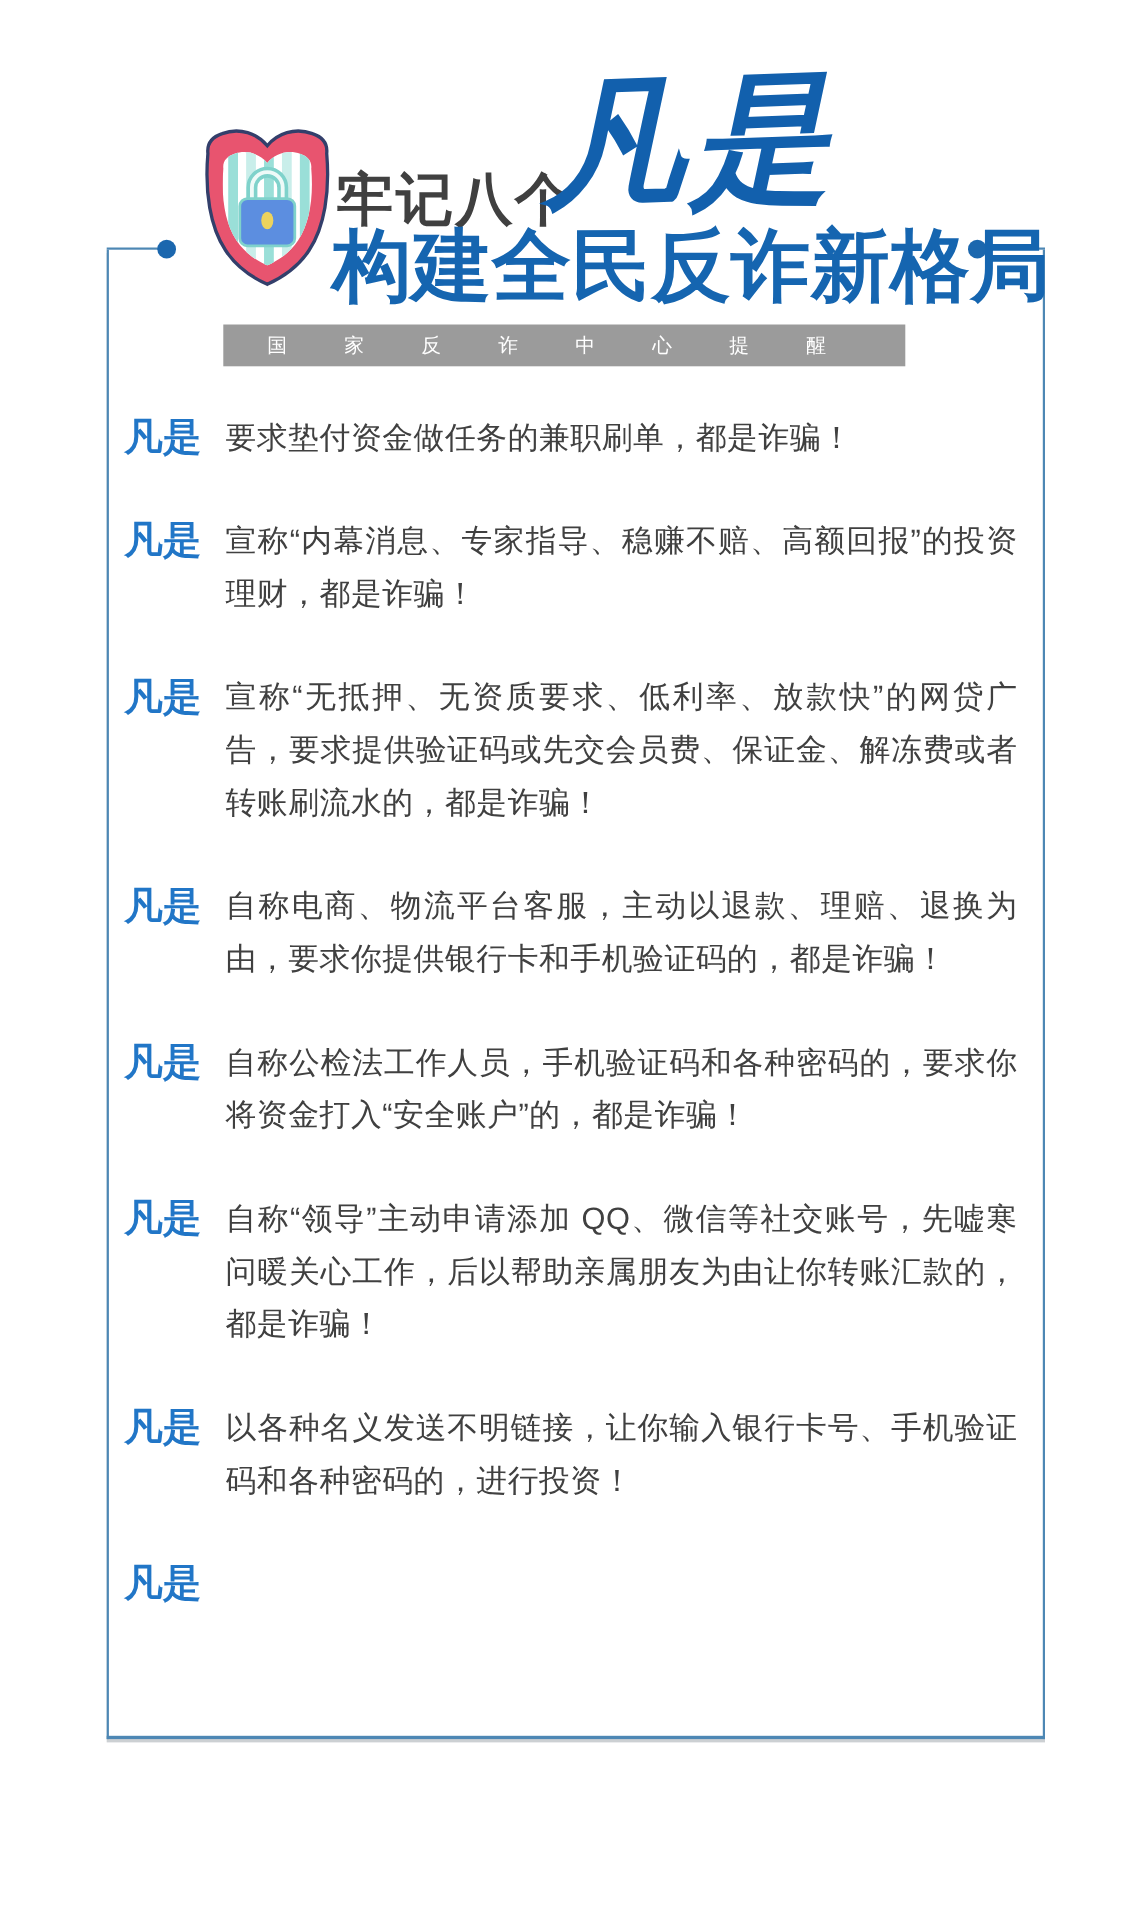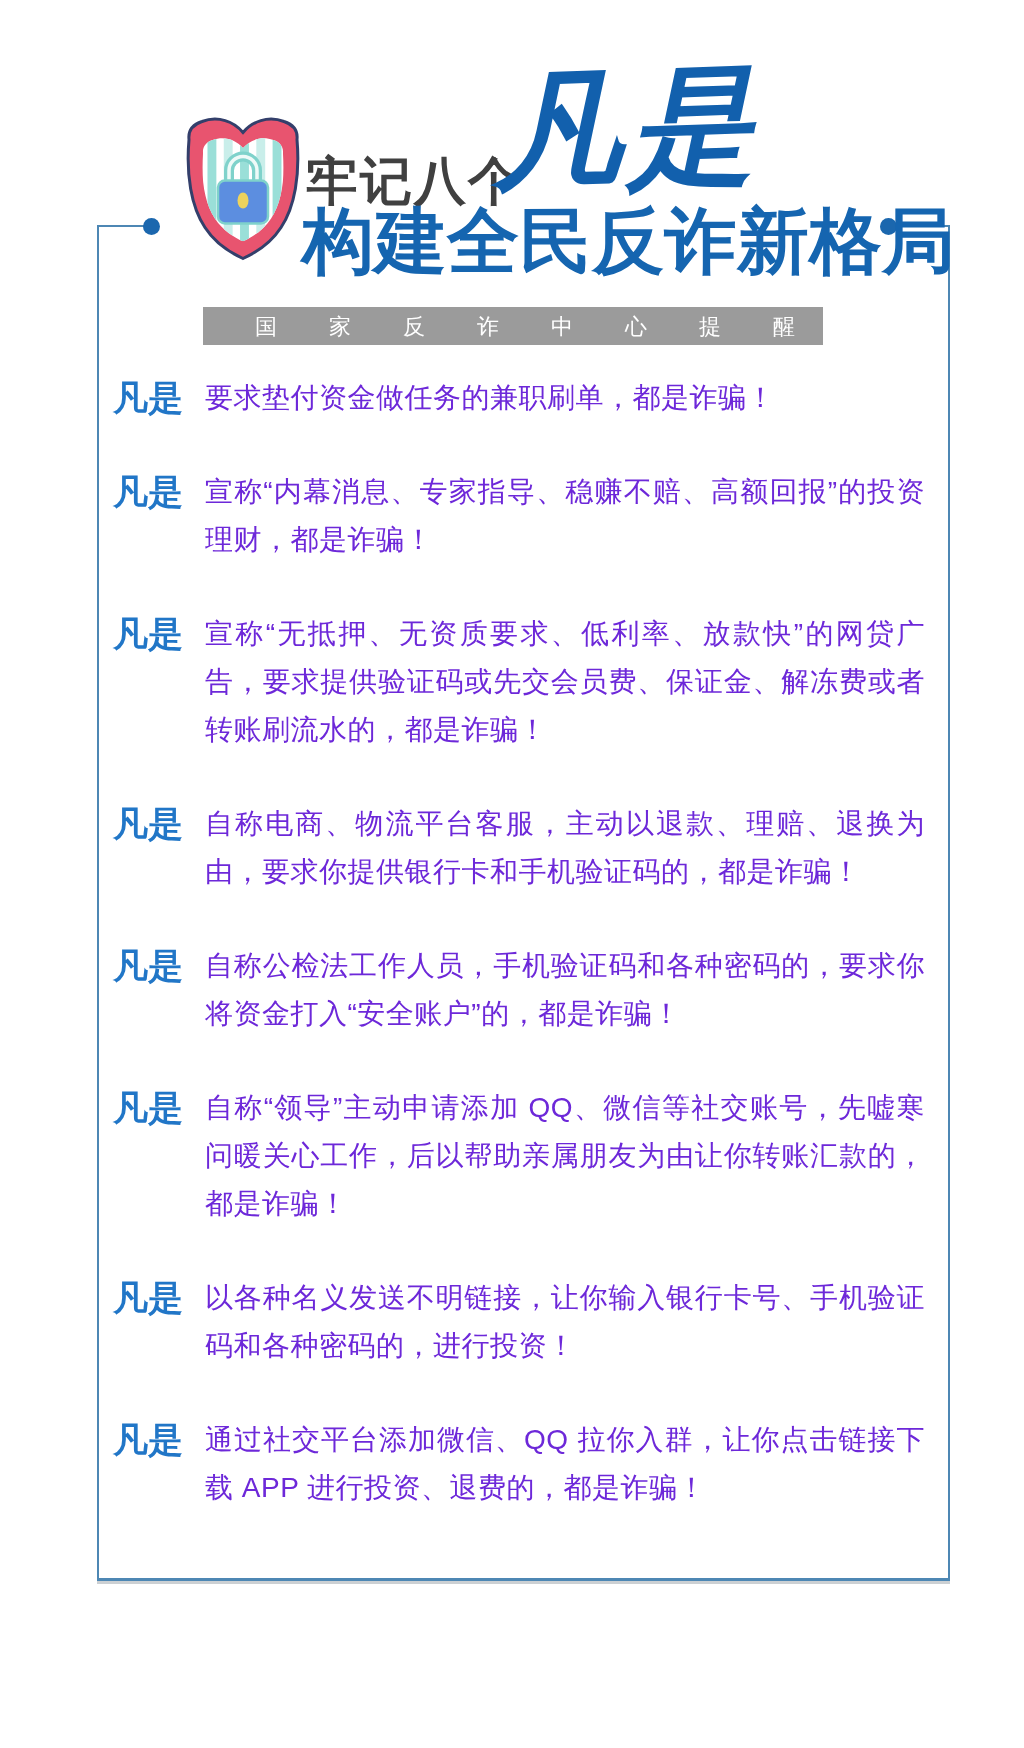--- a/index.html
+++ b/index.html
@@ -34,35 +34,35 @@
     color:#1260ad;letter-spacing:6px;white-space:nowrap;
     transform:rotate(-2deg);
   }
   .title2{
     position:absolute;left:302px;top:194px;
     font-size:72px;font-weight:bold;color:#1565b0;letter-spacing:0.5px;white-space:nowrap;
   }
   .banner{
     position:absolute;left:203px;top:295px;width:620px;height:38px;
     background:#9b9b9b;color:#ffffff;
-    font-size:22px;line-height:39px;letter-spacing:52px;
-    padding-left:52px;box-sizing:border-box;
-    white-space:nowrap;overflow:hidden;margin-top:12px;
+    font-size:18px;line-height:39px;letter-spacing:52px;
+    padding-left:40px;box-sizing:border-box;
+    white-space:nowrap;overflow:hidden;
   }
   
   .items{position:absolute;left:113px;top:374px;width:828px;}
   .item{display:flex;align-items:flex-start;margin-bottom:46px;}
   .item-label{
     width:78px;flex-shrink:0;margin-right:14px;
     font-size:35px;font-weight:bold;color:#2176c7;line-height:48px;
     white-space:nowrap;
   }
   .item-text{
     margin:0;width:720px;
-    font-size:28px;color:#6d28d9;line-height:48px;letter-spacing:0.5px;
+    font-size:28px;color:#404040;line-height:48px;letter-spacing:0.5px;
     text-align:justify;
   }
 </style>
 </head>
 <body>
 
 <div class="frame">
   <div class="stub left"></div>
   <div class="dot left"></div>
   <div class="stub right"></div>
@@ -121,15 +121,14 @@
   <div class="item">
     <span class="item-label">凡是</span>
     <p class="item-text">自称“领导”主动申请添加 QQ、微信等社交账号，先嘘寒问暖关心工作，后以帮助亲属朋友为由让你转账汇款的，都是诈骗！</p>
   </div>
   <div class="item">
     <span class="item-label">凡是</span>
     <p class="item-text">以各种名义发送不明链接，让你输入银行卡号、手机验证码和各种密码的，进行投资！</p>
   </div>
   <div class="item">
     <span class="item-label">凡是</span>
-    <p class="item-text">通过社交平台添加微信、QQ 拉你入群，让你点击链接下载 APP 进行投资、退费的，都是诈骗！</p>
   </div>
 </div>
 
 </body></html>

